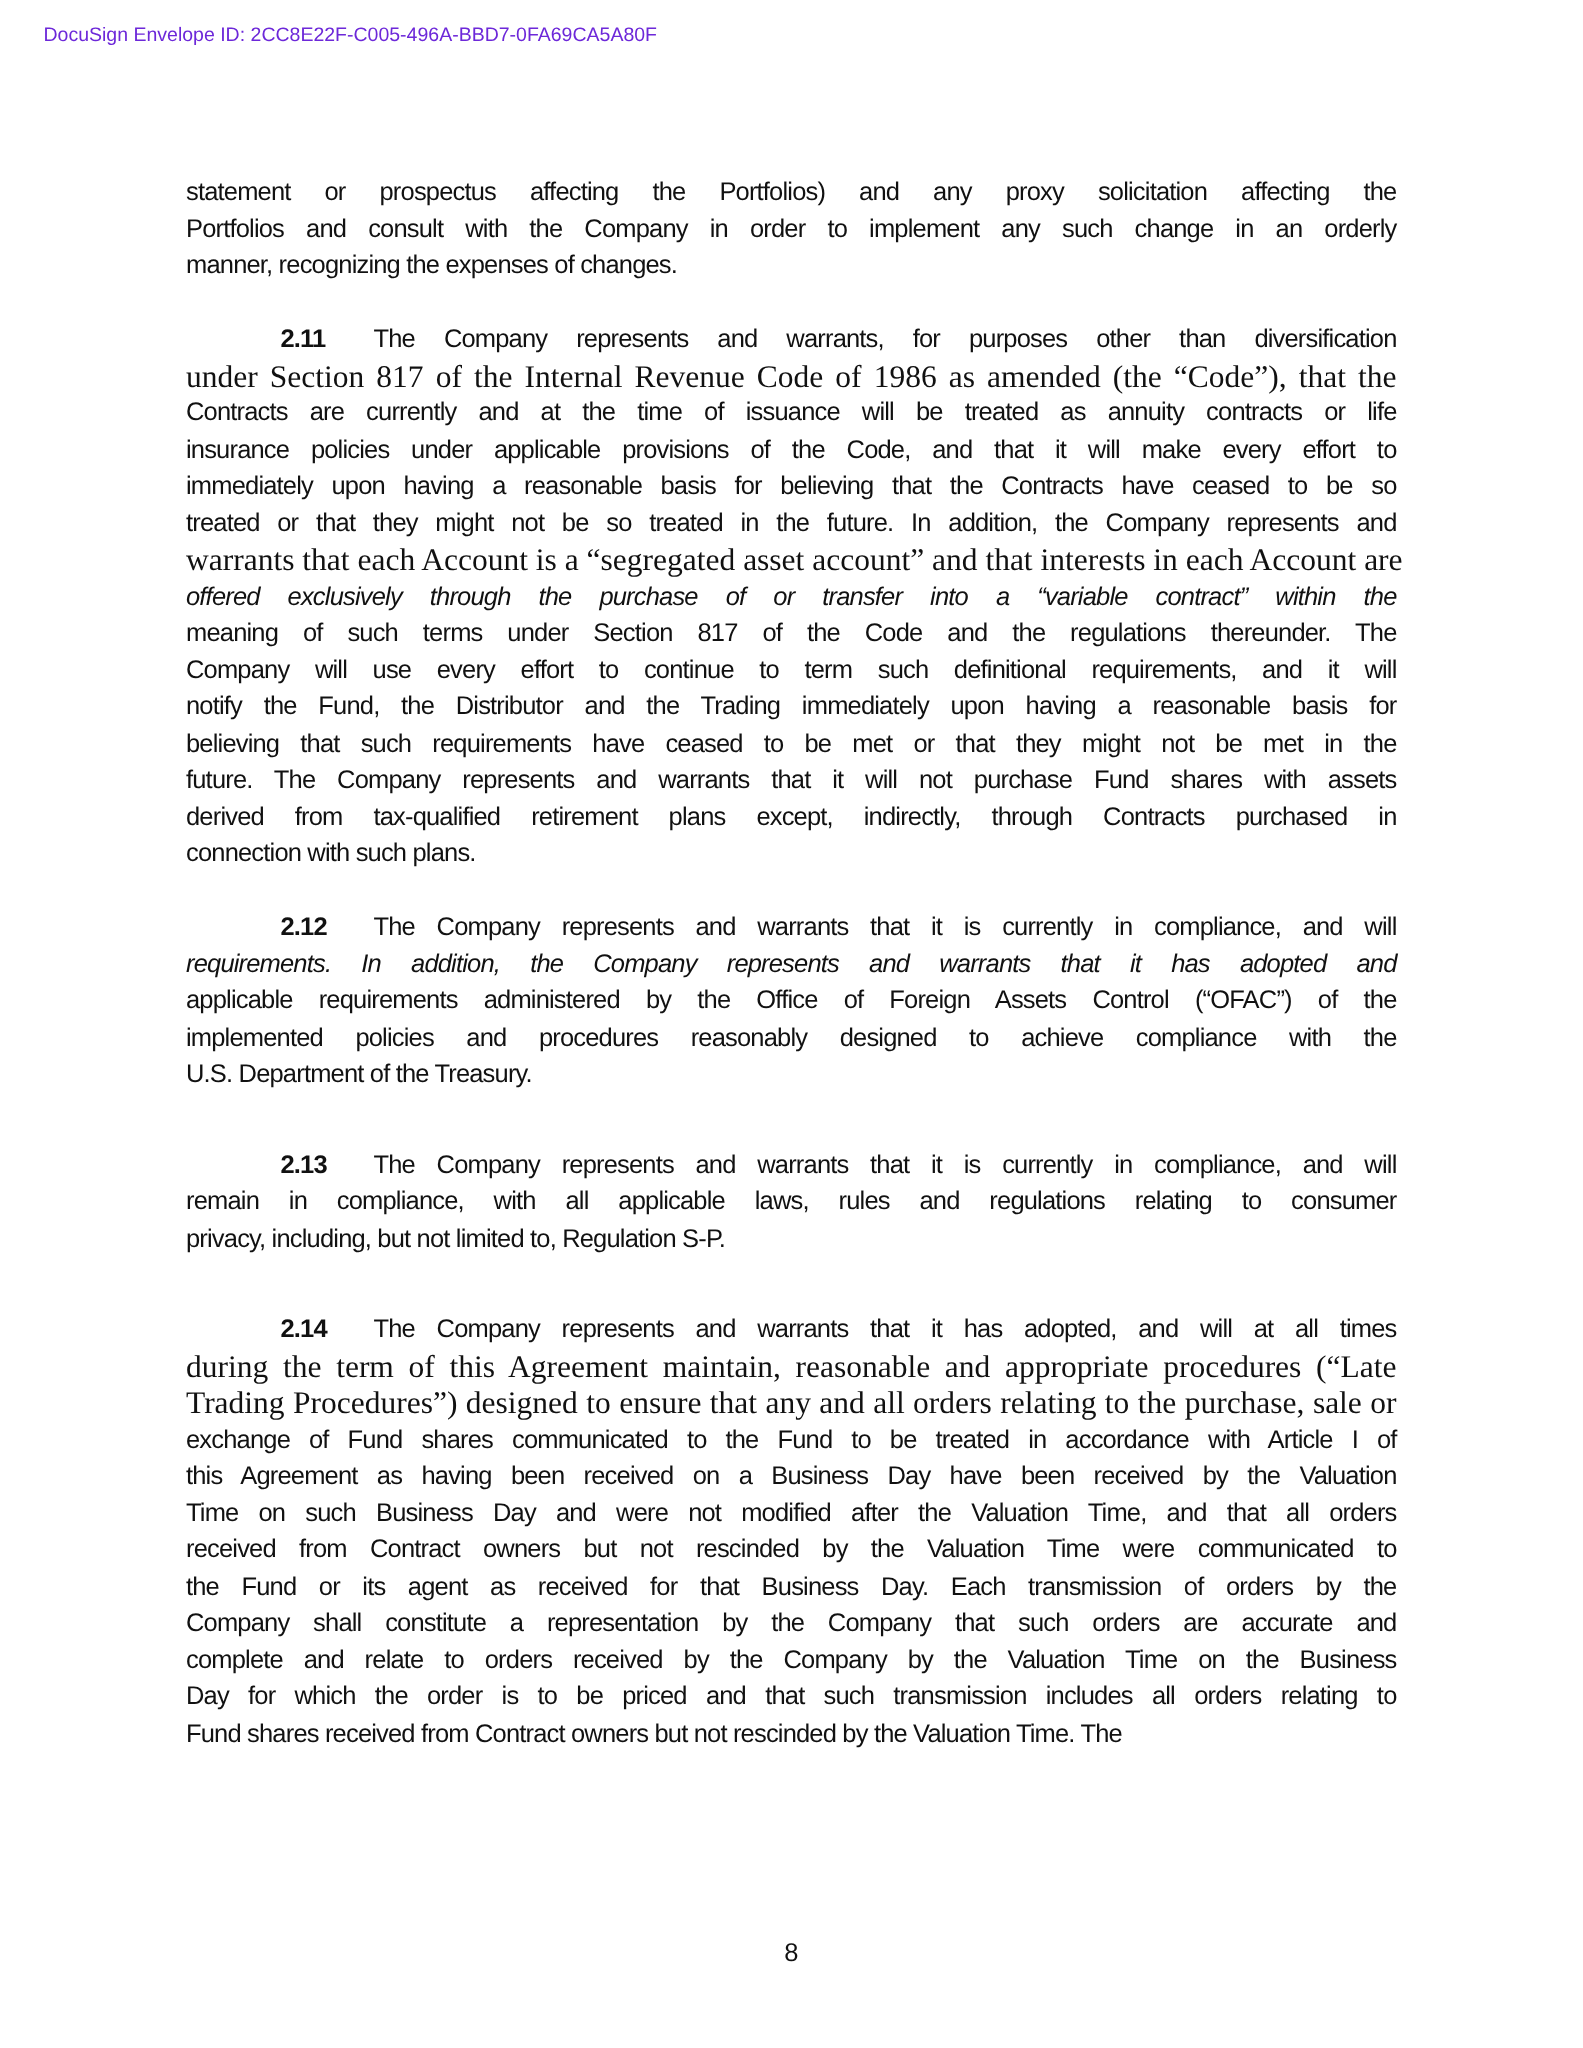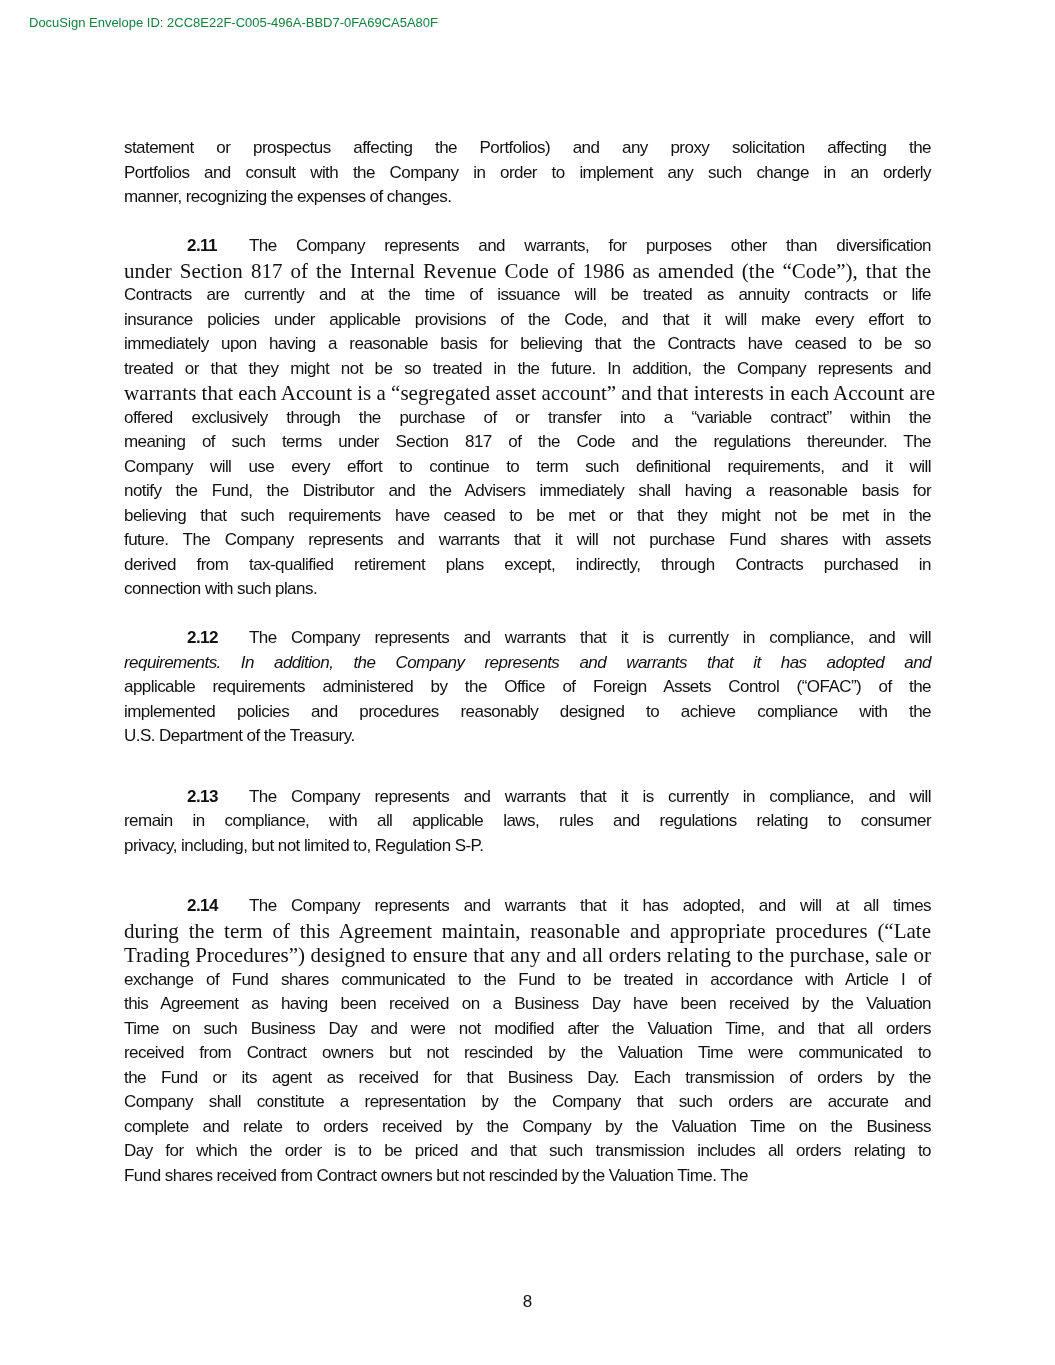--- a/index.html
+++ b/index.html
@@ -1,21 +1,21 @@
 <!DOCTYPE html>
 <html><head>
 <meta charset="utf-8">
 <style>
   html, body { margin: 0; padding: 0; background: #ffffff; }
   body { width: 1055px; height: 1365px; position: relative; overflow: hidden; color: #111; }
   .envelope {
     position: absolute; left: 29px; top: 15px;
-    font-family: "Liberation Sans", sans-serif; font-size: 13px; color: #15803d;
+    font-family: "Liberation Sans", sans-serif; font-size: 13px; color: #6d28d9;
   }
-  .content { position: absolute; left: 124px; top: 136px; width: 807px; }
+  .content { position: absolute; left: 124px; top: 116px; width: 807px; }
   .para { margin: 0; }
   .line {
     display: block; height: 24.5px; line-height: 24.5px;
     font-family: "Liberation Sans", sans-serif; font-size: 17px;
     text-align: justify; text-align-last: justify; white-space: nowrap;
     letter-spacing: -0.55px; word-spacing: 0px;
     transform-origin: left center;
   }
   .line.serif { font-family: "Liberation Serif", serif; font-size: 21px; letter-spacing: 0; }
   .line.last { text-align-last: left; }
@@ -41,24 +41,24 @@
     </div>
   <div class="gap"></div>
   <div class="para">
       <div class="line indent"><span class="num">2.11</span><span style="word-spacing: 0px;">The Company represents and warrants, for purposes other than diversification</span></div>
       <div class="line serif"><span style="word-spacing: 0px;">under Section 817 of the Internal Revenue Code of 1986 as amended (the “Code”), that the</span></div>
       <div class="line"><span style="word-spacing: 0px;">Contracts are currently and at the time of issuance will be treated as annuity contracts or life</span></div>
       <div class="line"><span style="word-spacing: 0px;">insurance policies under applicable provisions of the Code, and that it will make every effort to</span></div>
       <div class="line"><span style="word-spacing: 0px;">immediately upon having a reasonable basis for believing that the Contracts have ceased to be so</span></div>
       <div class="line"><span style="word-spacing: 0px;">treated or that they might not be so treated in the future.  In addition, the Company represents and</span></div>
       <div class="line serif"><span style="word-spacing: 0px;">warrants that each Account is a “segregated asset account” and that interests in each Account are</span></div>
-      <div class="line"><span style="word-spacing: 0px;">offered exclusively through the purchase of or transfer into a “variable contract” within the</span></div>
+      <div class="line"><span style="word-spacing: 0px; font-style: italic;">offered exclusively through the purchase of or transfer into a “variable contract” within the</span></div>
       <div class="line"><span style="word-spacing: 0px;">meaning of such terms under Section 817 of the Code and the regulations thereunder.  The</span></div>
       <div class="line"><span style="word-spacing: 0px;">Company will use every effort to continue to term such definitional requirements, and it will</span></div>
-      <div class="line"><span style="word-spacing: 0px;">notify the Fund, the Distributor and the Advisers immediately shall having a reasonable basis for</span></div>
+      <div class="line"><span style="word-spacing: 0px;">notify the Fund, the Distributor and the Trading immediately upon having a reasonable basis for</span></div>
       <div class="line"><span style="word-spacing: 0px;">believing that such requirements have ceased to be met or that they might not be met in the</span></div>
       <div class="line"><span style="word-spacing: 0px;">future.  The Company represents and warrants that it will not purchase Fund shares with assets</span></div>
       <div class="line"><span style="word-spacing: 0px;">derived from tax-qualified retirement plans except, indirectly, through Contracts purchased in</span></div>
       <div class="line last"><span>connection with such plans.</span></div>
     </div>
   <div class="gap"></div>
   <div class="para">
       <div class="line indent"><span class="num">2.12</span><span style="word-spacing: 0px;">The Company represents and warrants that it is currently in compliance, and will</span></div>
       <div class="line"><span style="word-spacing: 0px; font-style: italic;">requirements.  In addition, the Company represents and warrants that it has adopted and</span></div>
       <div class="line"><span style="word-spacing: 0px;">applicable requirements administered by the Office of Foreign Assets Control (“OFAC”) of the</span></div>

